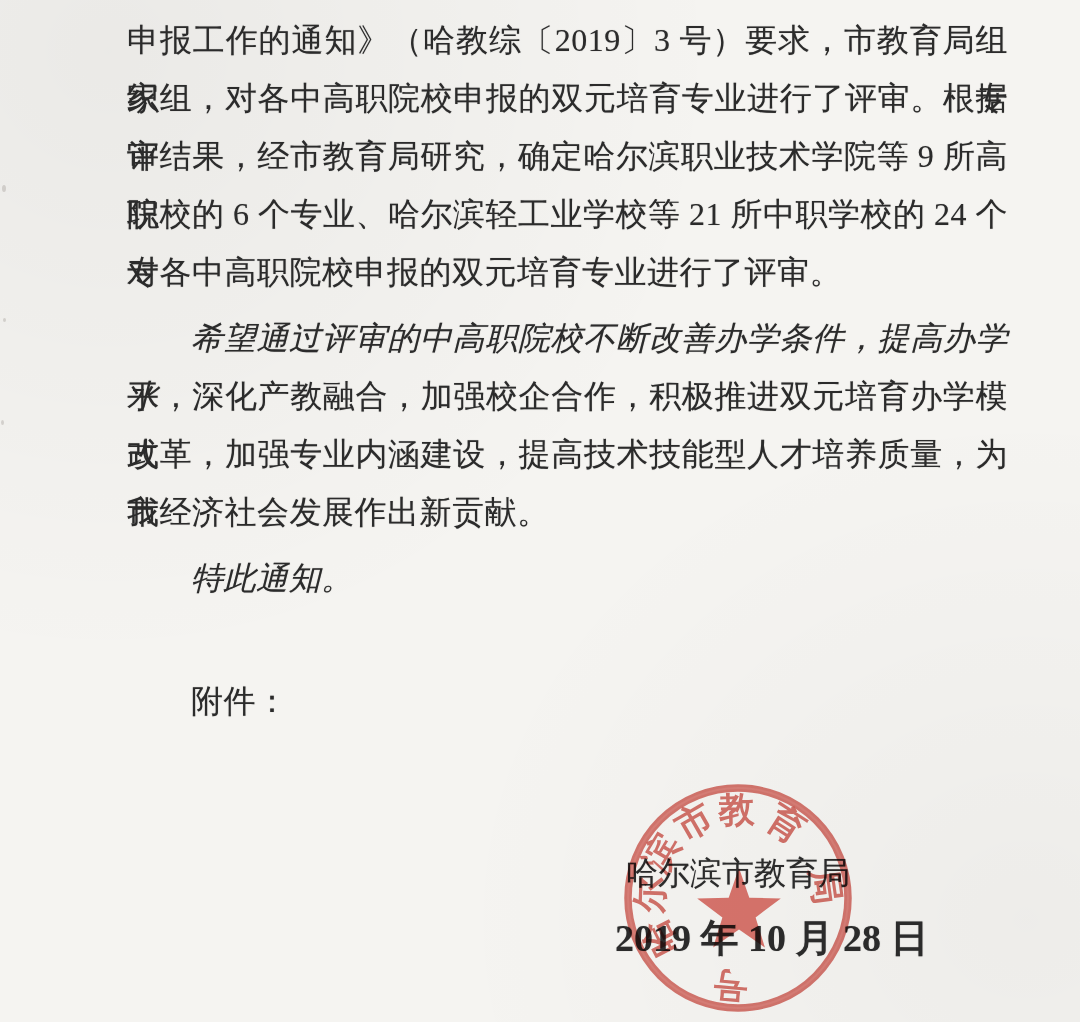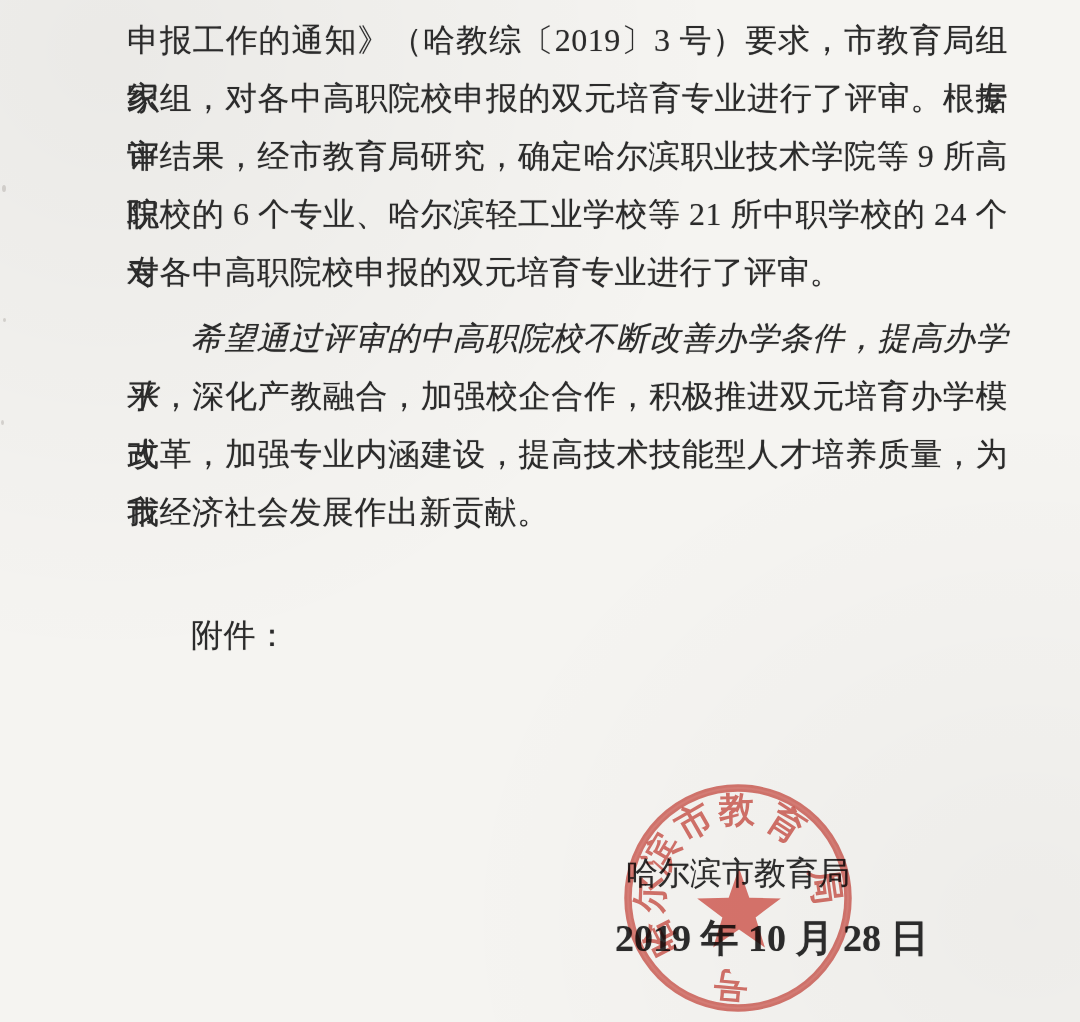--- a/index.html
+++ b/index.html
@@ -78,20 +78,21 @@
   <div class="body-text">
     <div class="line j">申报工作的通知》（哈教综〔2019〕3 号）要求，市教育局组织专</div>
     <div class="line j">家组，对各中高职院校申报的双元培育专业进行了评审。根据评</div>
     <div class="line j">审结果，经市教育局研究，确定哈尔滨职业技术学院等 9 所高职</div>
     <div class="line j">院校的 6 个专业、哈尔滨轻工业学校等 21 所中职学校的 24 个专</div>
     <div class="line">对各中高职院校申报的双元培育专业进行了评审。</div>
     <div class="line j indent gap">希望通过评审的中高职院校不断改善办学条件，提高办学水</div>
     <div class="line j">平，深化产教融合，加强校企合作，积极推进双元培育办学模式</div>
     <div class="line j">改革，加强专业内涵建设，提高技术技能型人才培养质量，为我</div>
     <div class="line">市经济社会发展作出新贡献。</div>
+    <div class="line indent gap">特此通知。</div>
   </div>
 
   <div class="attachment">
     <span class="att-label">附件：</span>
   </div>
 
   <div class="sig-org">哈尔滨市教育局</div>
   <div class="sig-date">2019 年 10 月 28 日</div>
 
   <div class="seal">

